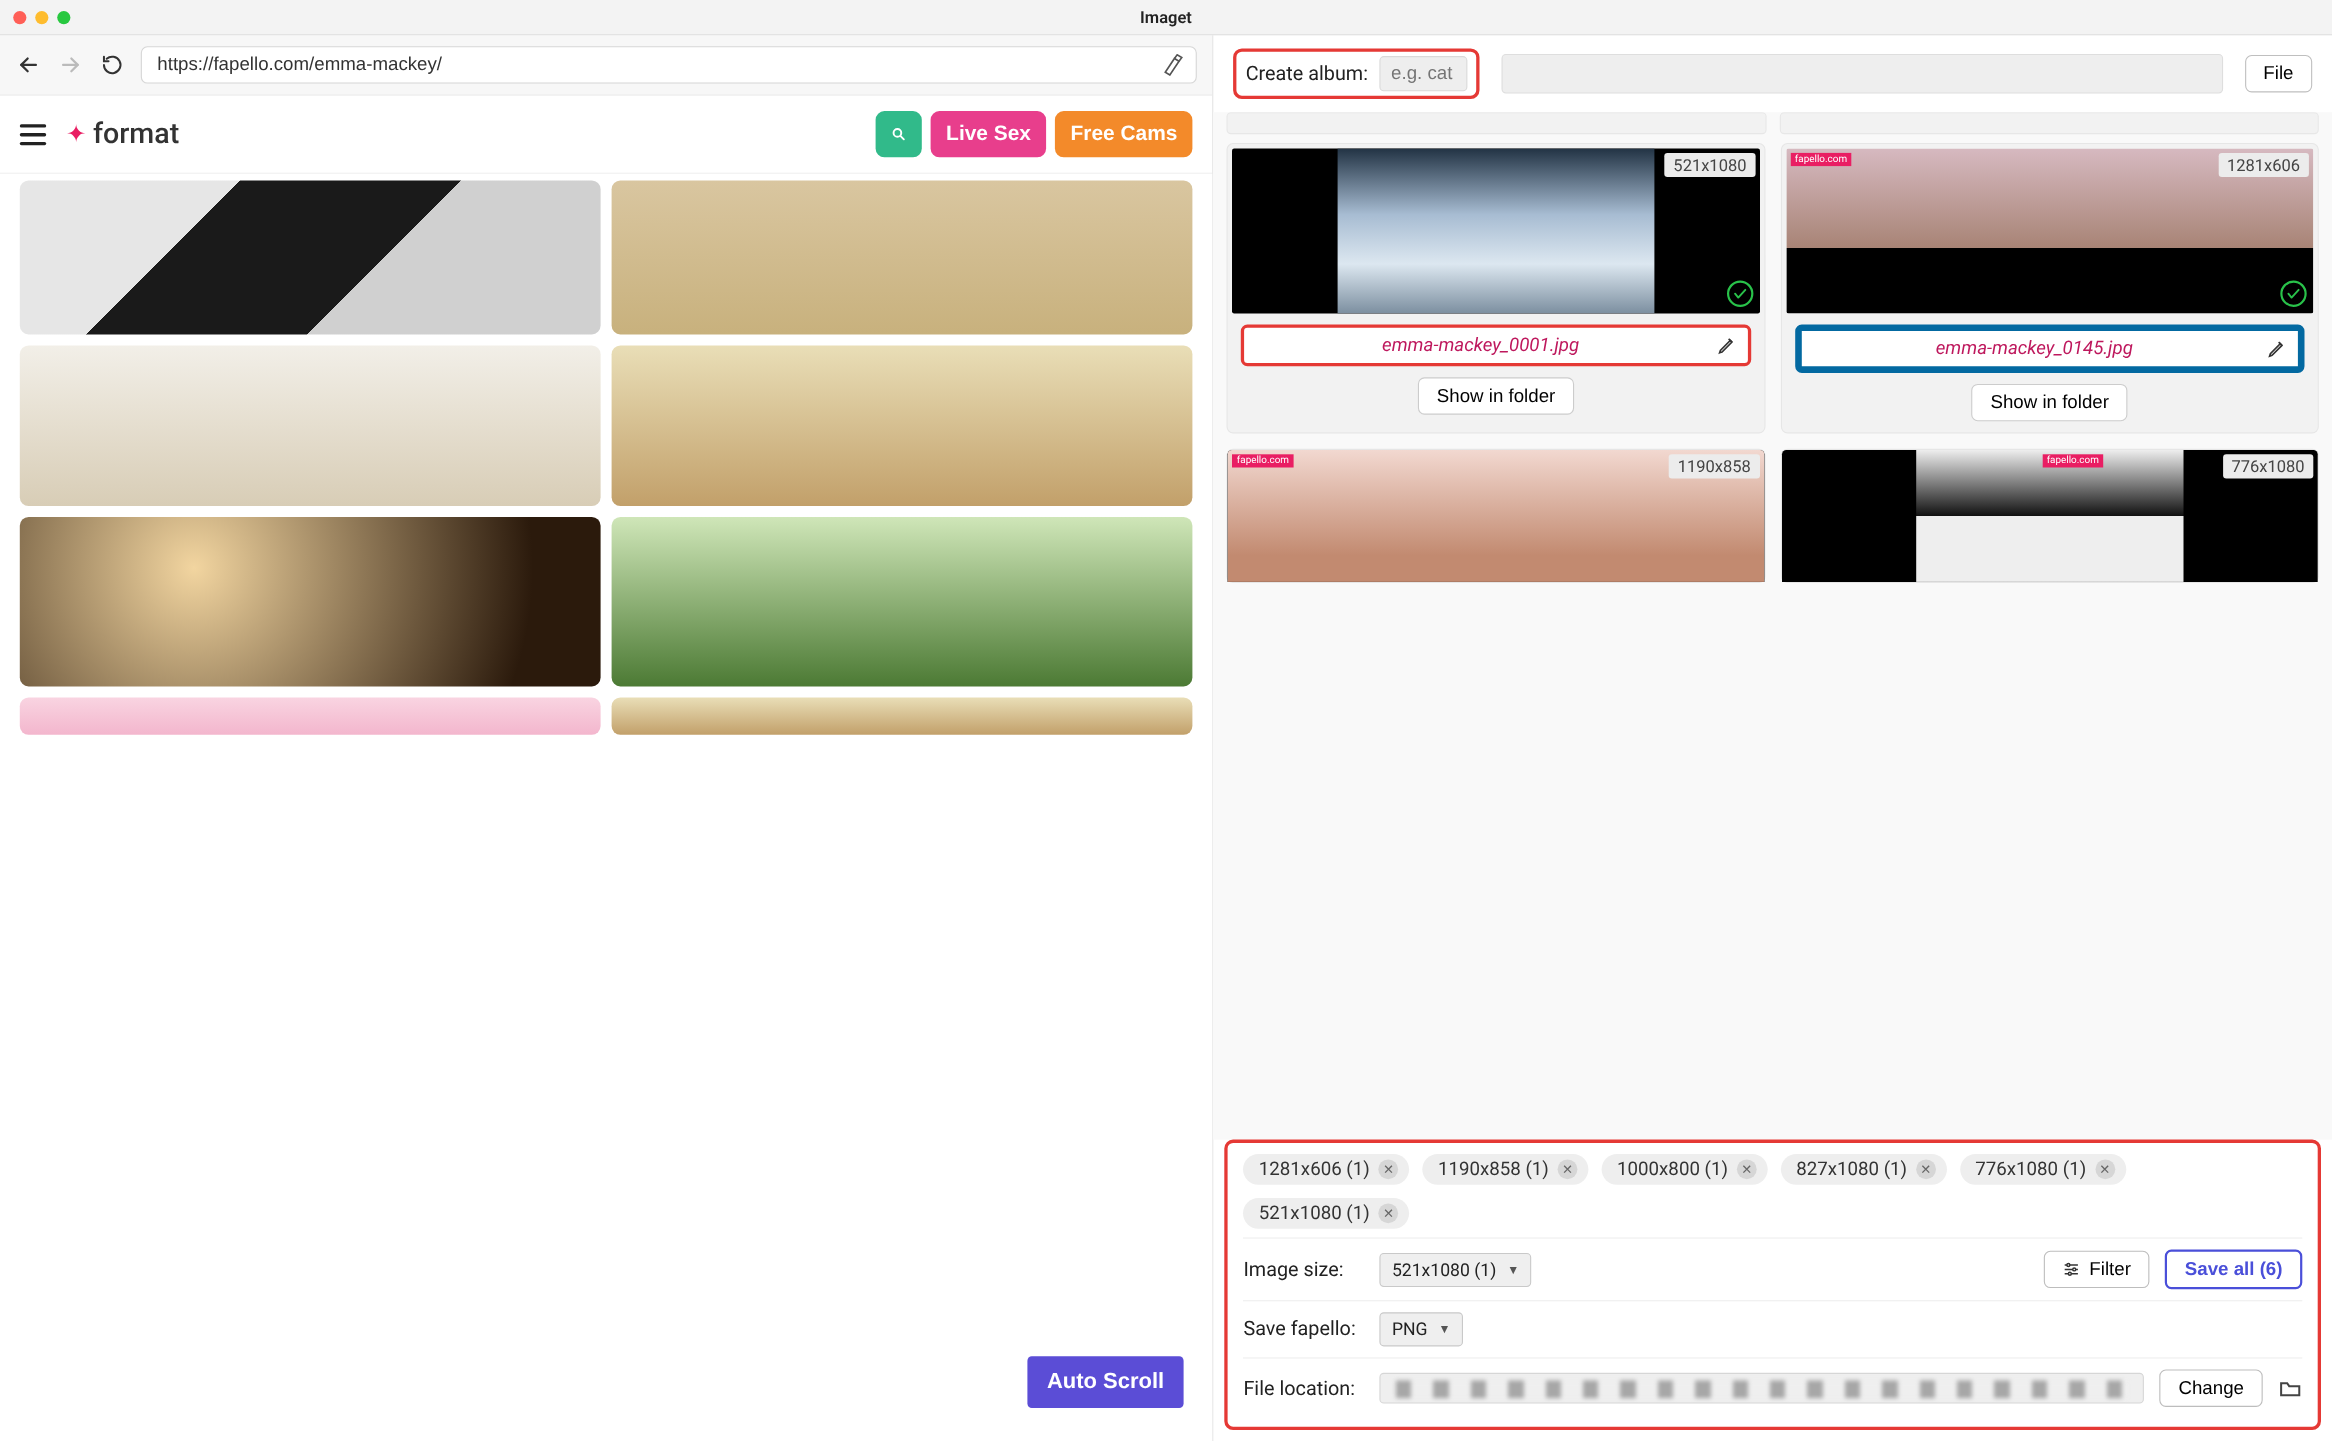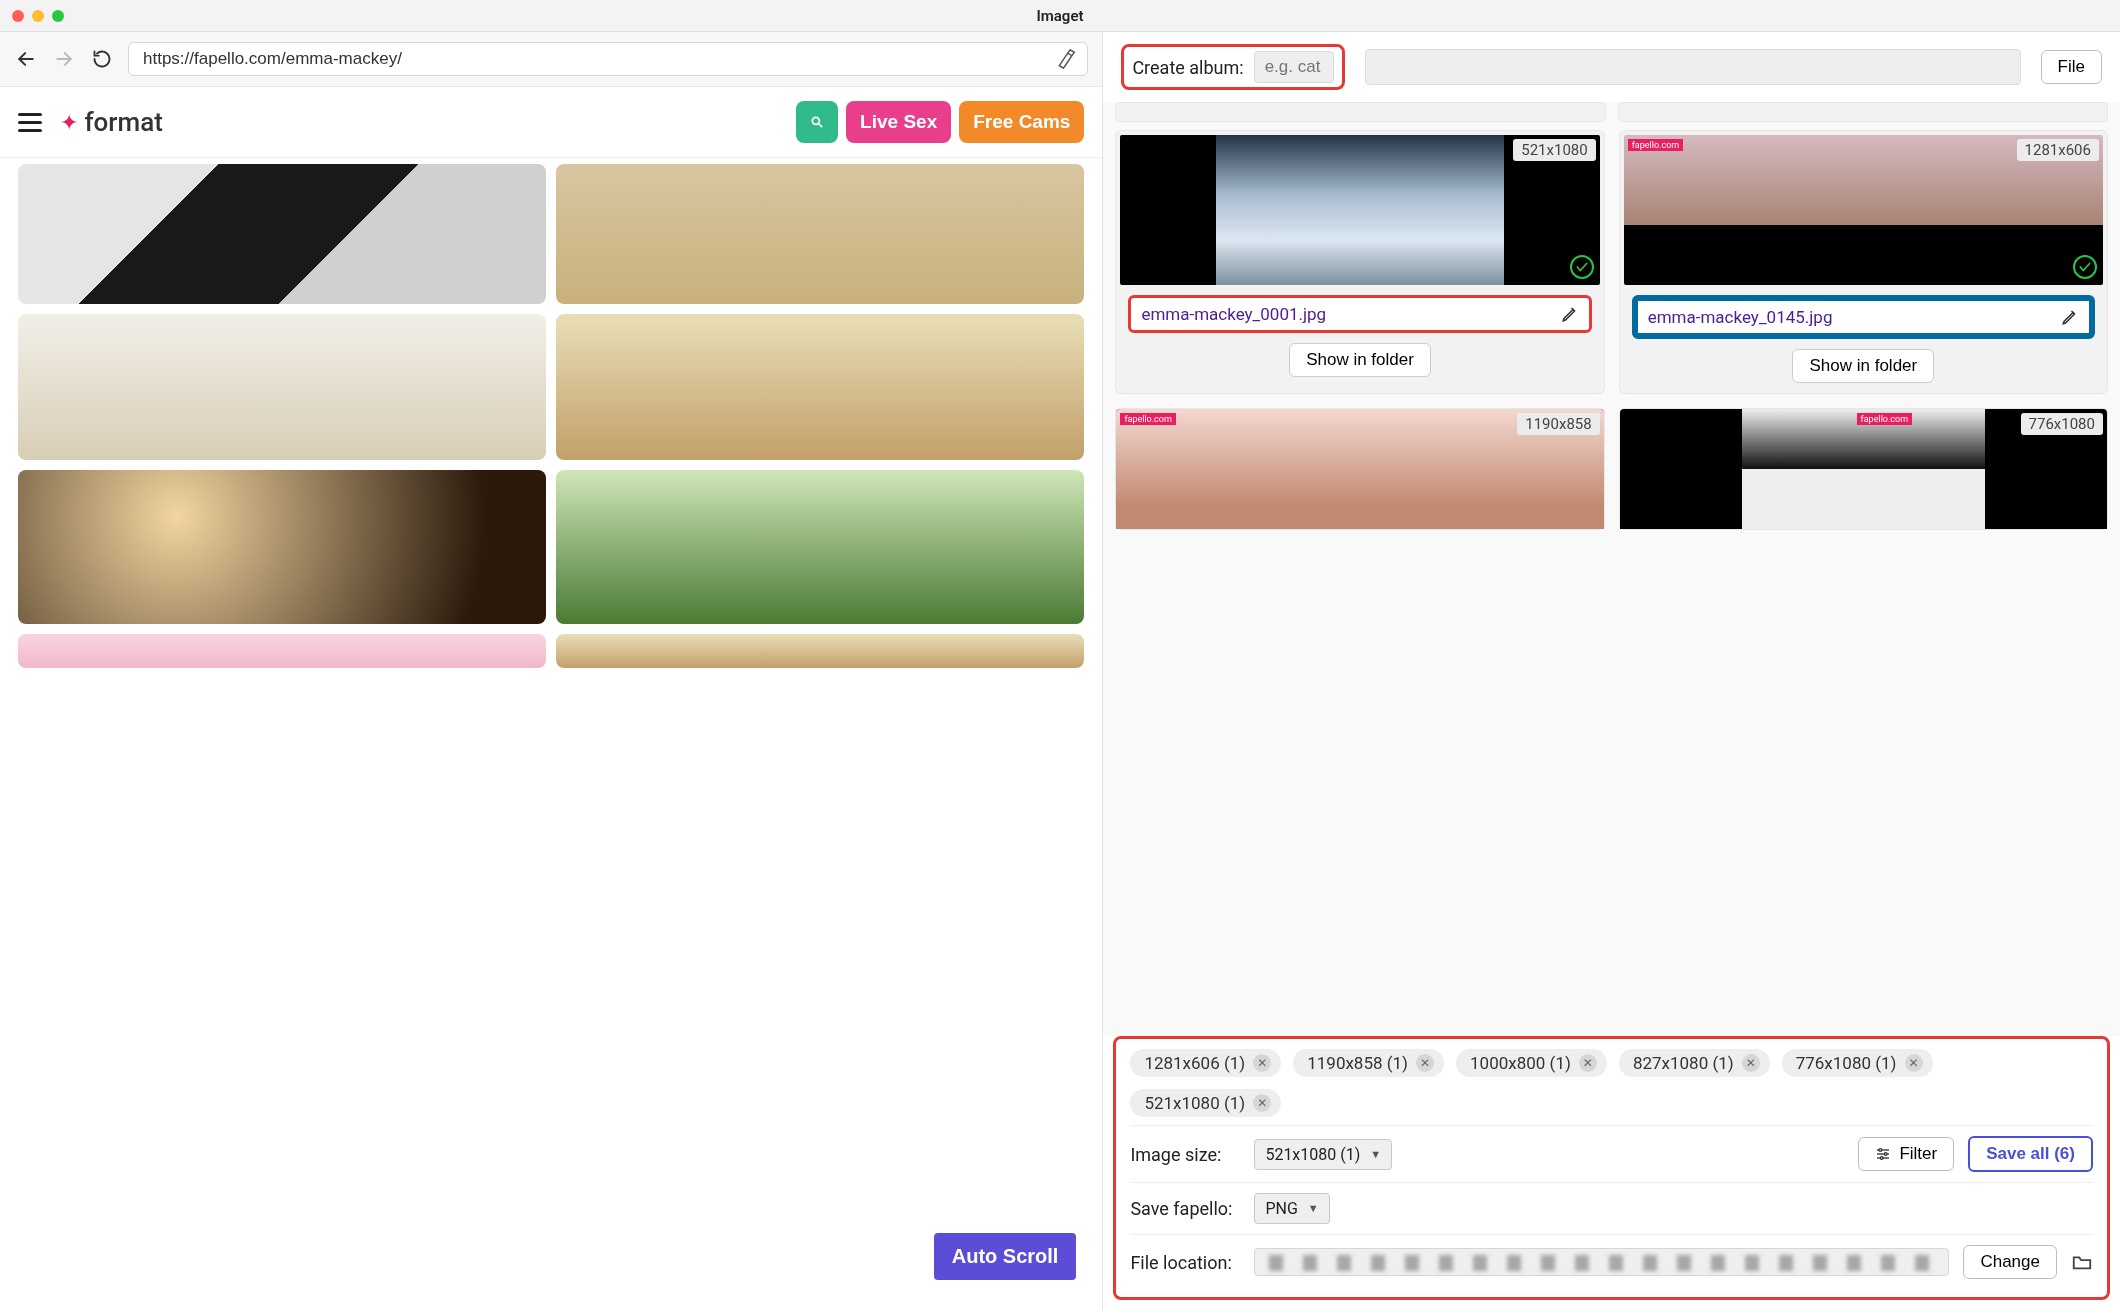--- a/index.html
+++ b/index.html
@@ -171,21 +171,21 @@
   .imgfill.b { width:100%; background:linear-gradient(180deg,#d6b9c0,#a88476 60%,#000 60%); }
   .imgfill.c { width:100%; background:linear-gradient(180deg,#f2d8d0,#c28a70 80%); position:relative; }
   .imgfill.d { width:50%; background:linear-gradient(180deg,#eee,#111 50%,#eee 50%); }
   .fname-row {
     display:flex; align-items:center; gap:10px;
     margin:10px 8px 0 8px;
     border:1px solid transparent; border-radius:6px; padding:6px 10px;
   }
   .fname-row.hl { border:3px solid #e53935; background:#fff; }
   .fname-row.plain { background:#fff; border:6px solid #0369a1; }
-  .fname-text { flex:1; font-size:17px; color:#4c1d95; text-align:left; }
+  .fname-text { flex:1; font-size:17px; color:#be185d; text-align:center;font-style:italic; }
   .pencil { width:18px; height:18px; }
   .show-folder {
     display:block; margin:10px auto 0 auto;
     padding:6px 16px; border:1px solid #ccc; border-radius:6px; background:#fff; font-size:17px; cursor:pointer;
   }
 
   .card.partial { padding:0; }
   .card.partial .imgbox { height:120px; border-radius:4px 4px 0 0; }
 
   

